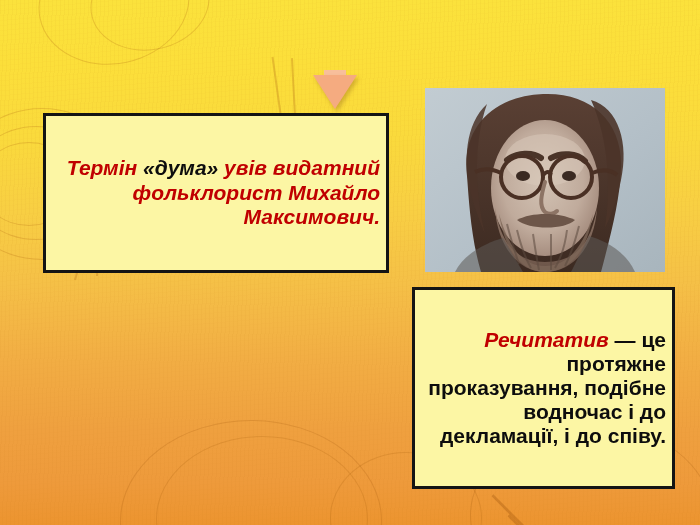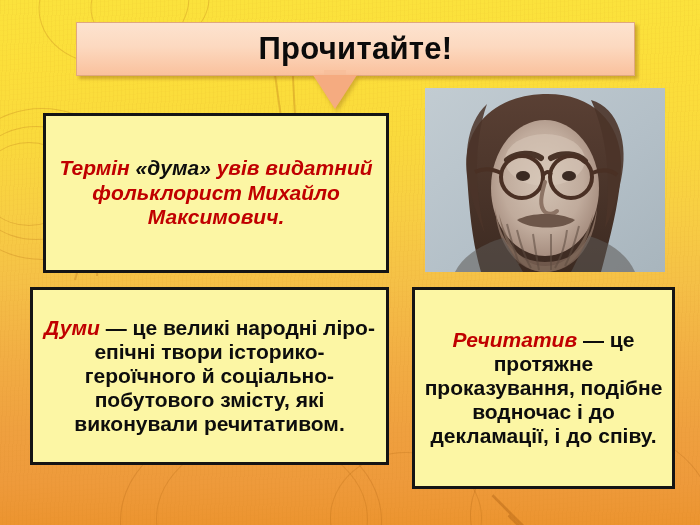--- a/index.html
+++ b/index.html
@@ -115,21 +115,21 @@
 
   
   .card {
     position: absolute;
     background: #fcf6a4;
     border: 3px solid #141414;
     box-sizing: border-box;
     display: flex;
     align-items: center;
     justify-content: center;
-    text-align: center;
+    text-align: right;
     padding: 4px 6px;
   }
   .card p {
     margin: 0;
     font-weight: bold;
     line-height: 1.14;
     color: #0d0d0d;
   }
   .card .accent {
     color: #c00000;
@@ -180,23 +180,20 @@
     <div class="grass" style="left:74px;  top:150px; height:130px; transform:rotate(16deg);"></div>
     <div class="grass" style="left:84px;  top:150px; height:122px; transform:rotate(10deg);"></div>
     <div class="grass" style="left:96px;  top:148px; height:128px; transform:rotate(4deg);"></div>
     <div class="grass" style="left:286px; top:56px;  height:104px; transform:rotate(-8deg);"></div>
     <div class="grass" style="left:296px; top:58px;  height:96px;  transform:rotate(-3deg);"></div>
     <div class="chev c1"></div>
     <div class="chev c2"></div>
     <div class="chev c3"></div>
   </div>
 
-  <div class="banner">
-    <span class="banner-text">Прочитайте!</span>
-  </div>
   <div class="arrow-stem"></div>
   <div class="arrow"></div>
 
   <div class="portrait">
     <svg viewBox="0 0 240 184" preserveAspectRatio="none">
       <defs>
         <linearGradient id="bgp" x1="0" y1="0" x2="1" y2="1">
           <stop offset="0%" stop-color="#c2ccd2"></stop>
           <stop offset="55%" stop-color="#b4c0c8"></stop>
           <stop offset="100%" stop-color="#a8b5bd"></stop>
@@ -266,25 +263,20 @@
   </div>
 
   <div class="card" id="card-term">
     <p>
       <span>Термін</span>
       <span class="quoted">«дума»</span>
       <span>увів видатний фольклорист Михайло Максимович.</span>
     </p>
   </div>
 
-  <div class="card" id="card-dumy">
-    <p>
-      <span class="accent">Думи</span><span> — це великі народні ліро-епічні твори історико-героїчного й соціально-побутового змісту, які виконували речитативом.</span>
-    </p>
-  </div>
 
   <div class="card" id="card-rech">
     <p>
       <span class="accent">Речитатив</span><span> — це протяжне проказування, подібне водночас і до декламації, і до співу.</span>
     </p>
   </div>
 
 </div>
 
 </body></html>

